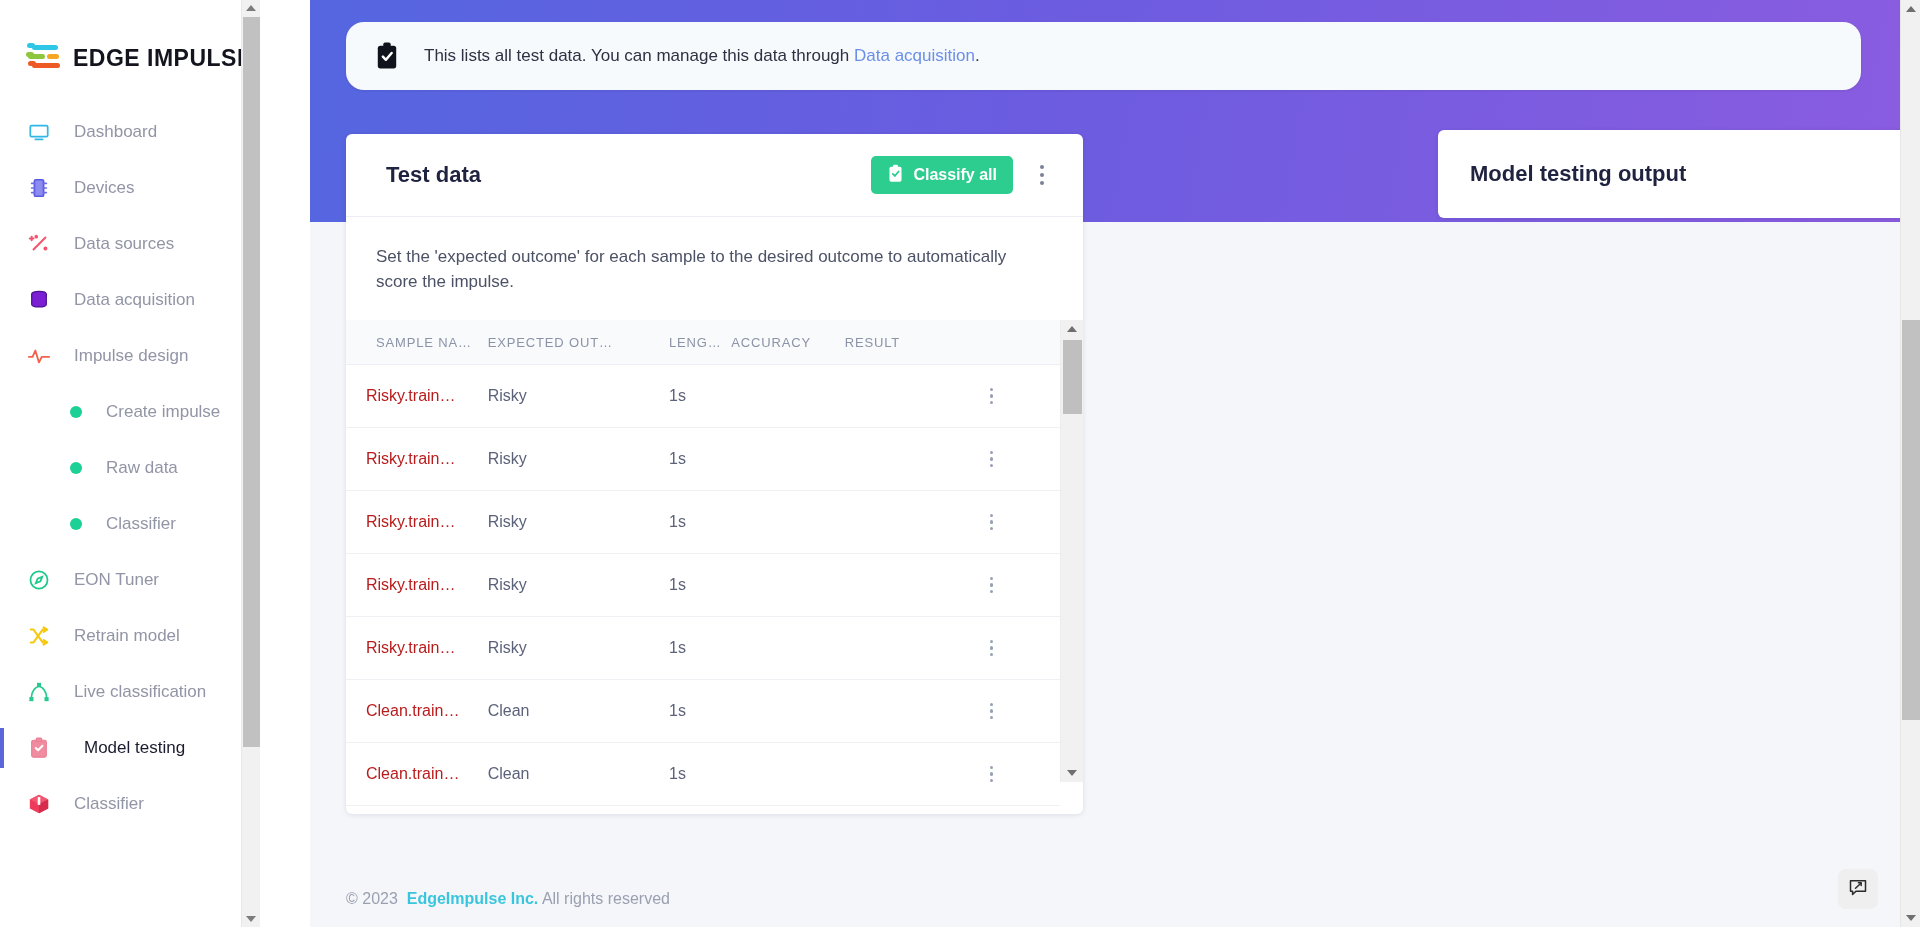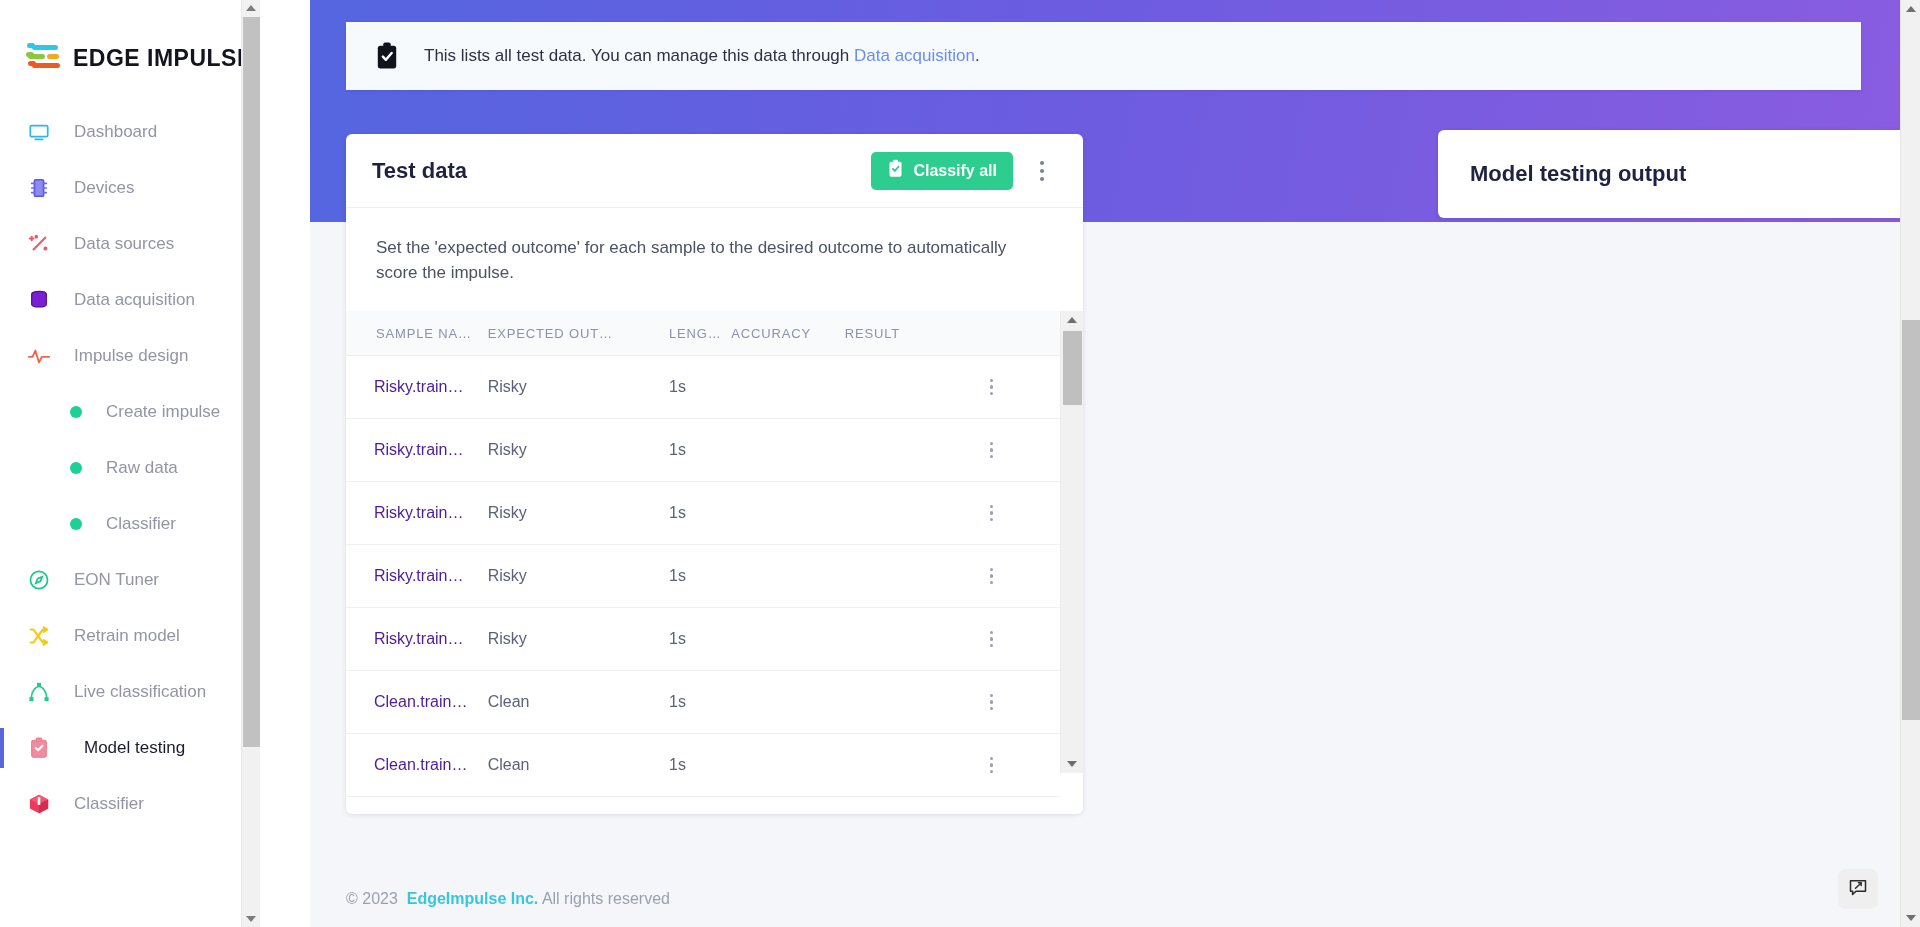--- a/index.html
+++ b/index.html
@@ -169,21 +169,21 @@
     height: 927px;
   }
 
   
   .info-banner {
     position: absolute;
     left: 36px; top: 22px;
     width: 1515px;
     height: 68px;
     background: #f7fafc;
-    border-radius: 0;
+    border-radius: 18px;
     box-shadow: 0 1px 3px rgba(0,0,0,0.08);
     display: flex;
     align-items: center;
     padding-left: 28px;
   }
   .info-banner .clip-icon {
     flex: 0 0 auto;
     margin-right: 24px;
     display: flex;
     align-items: center;
@@ -201,24 +201,24 @@
     position: absolute;
     left: 36px; top: 134px;
     width: 737px;
     height: 680px;
     background: #ffffff;
     border-radius: 6px;
     box-shadow: 0 1px 5px rgba(20,20,40,0.10);
     overflow: hidden;
   }
   .card-head {
-    height: 74px;
-    display: flex;
-    align-items: center;
-    padding: 0 26px 0 26px;
+    height: 83px;
+    display: flex;
+    align-items: center;
+    padding: 0 26px 0 40px;
     border-bottom: 1px solid #edeff4;
   }
   .card-title {
     font-size: 22px;
     font-weight: 700;
     color: #1f2340;
     flex: 1 1 auto;
   }
   .btn-classify {
     display: inline-flex;
@@ -293,21 +293,21 @@
   table.testtable tbody td {
     font-size: 16px;
     color: #5b6279;
     padding: 0;
     height: 63px;
     border-bottom: 1px solid #eef0f4;
     white-space: nowrap;
     overflow: hidden;
     text-overflow: ellipsis;
   }
-  table.testtable td.c0 { padding-left: 28px; color: #4c1d95; }
+  table.testtable td.c0 { padding-left: 20px; color: #b91c1c; }
   table.testtable td.c5 { text-align: left; }
   .row-kebab {
     display: flex;
     flex-direction: column;
     align-items: center;
     justify-content: center;
     gap: 3px;
     width: 22px;
     cursor: pointer;
   }

